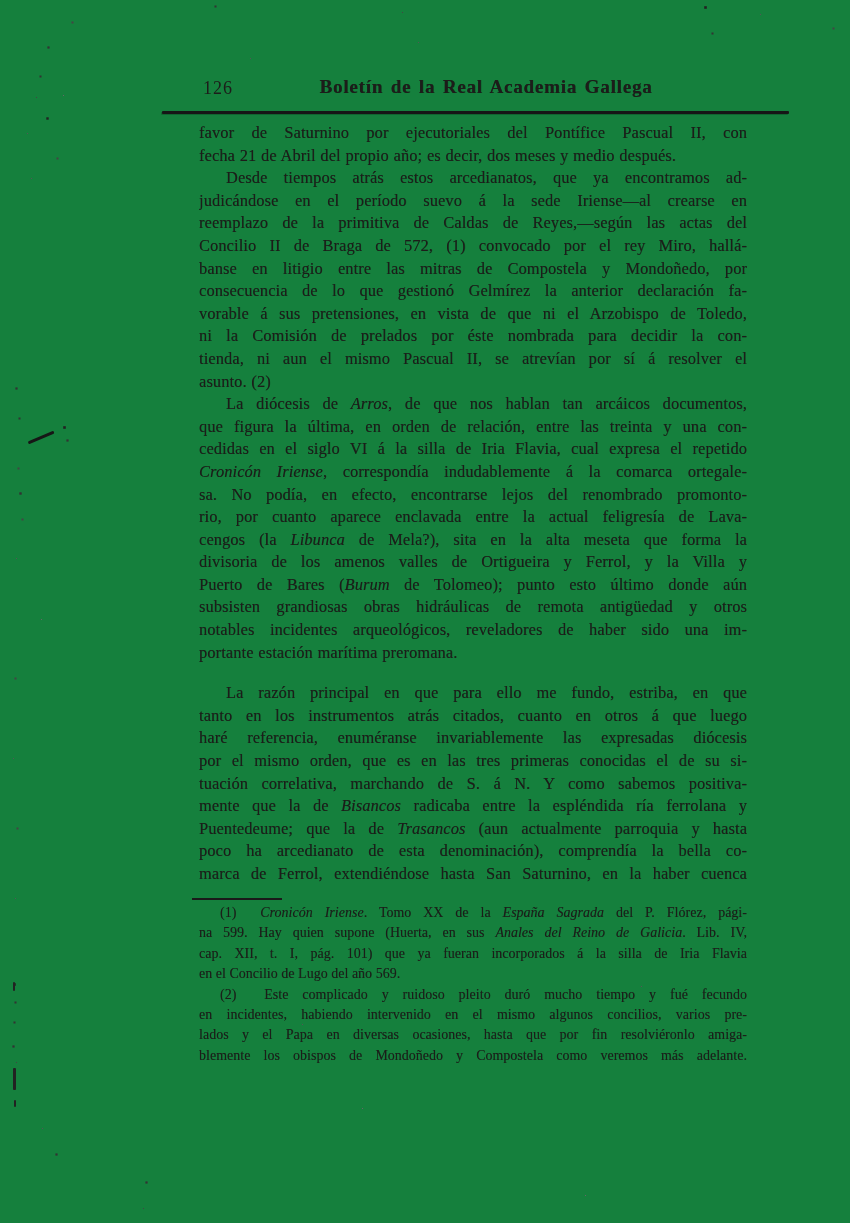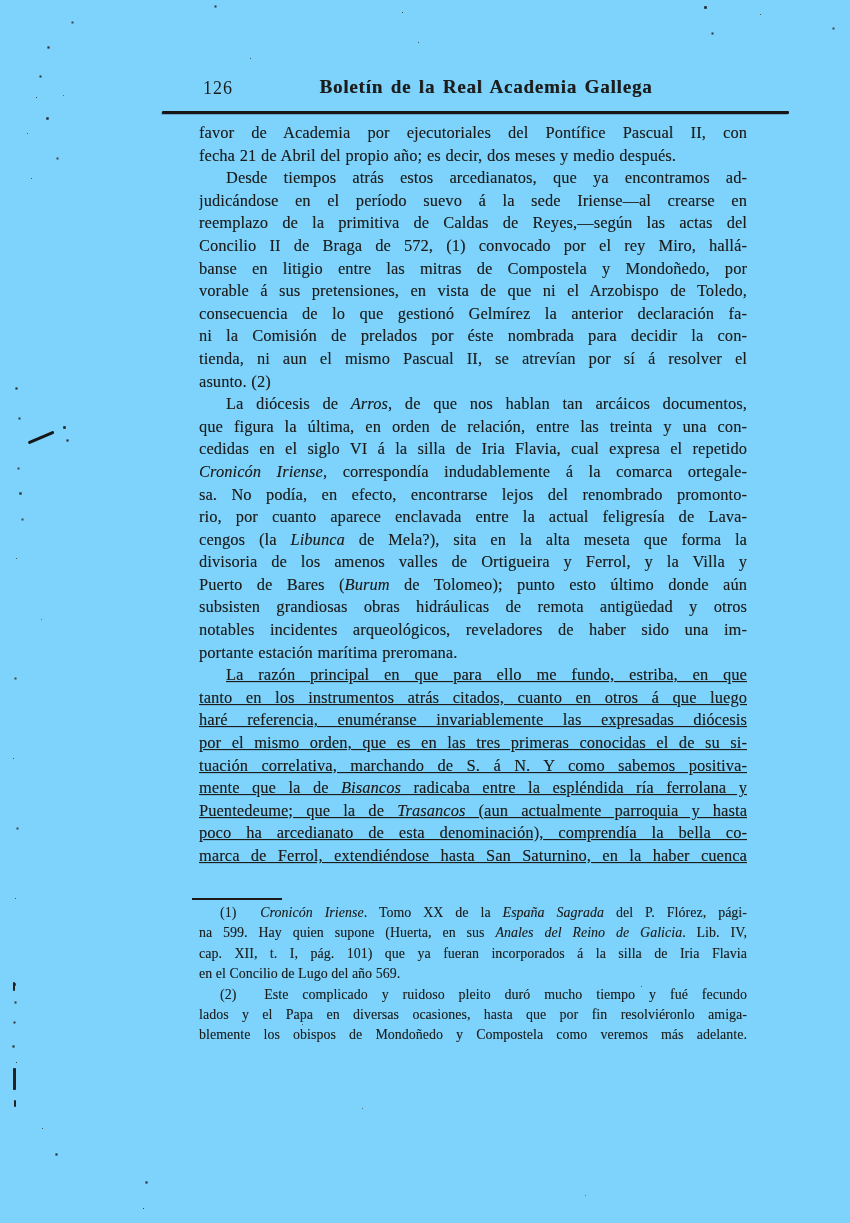--- a/index.html
+++ b/index.html
@@ -1,20 +1,20 @@
 <!DOCTYPE html>
 <html lang="es"><head>
 <meta charset="utf-8">
 <style>
   html,body{margin:0;padding:0;background:#e8e8e8;}
   .page{
     position:relative;
     width:850px;height:1223px;
     margin:0 auto;
-    background:#7dd3fc;
+    background:#15803d;
     font-family:"Liberation Serif","DejaVu Serif",serif;
     color:#1d1c1a;
     overflow:hidden;
   }
   
   .header{position:absolute;left:199px;top:76px;width:548px;height:26px;}
   .page-num{
     position:absolute;left:4px;top:2px;
     font-size:18px;letter-spacing:1px;
   }
@@ -38,21 +38,21 @@
     text-shadow:0.35px 0.35px 0 rgba(0,0,0,0.35);
   }
   .line{
     height:22.6px;overflow:hidden;
     text-align:justify;text-align-last:justify;
     white-space:normal;
   }
   .line.endleft{text-align-last:left;}
   .paragraph.indent .line:first-child{padding-left:27px;}
   .body-text .paragraph:nth-child(3){}
-  .body-text .paragraph:nth-child(4){text-decoration:underline;}
+  .body-text .paragraph:nth-child(4){margin-top:18px;}
   
   .footnote-rule{
     position:absolute;left:192px;top:898px;width:90px;height:2px;
     background:#1a1a1a;
   }
   .footnotes{
     position:absolute;left:199px;top:903px;width:548px;
     font-size:13.8px;line-height:20.4px;
     letter-spacing:0.1px;
     text-shadow:0.3px 0.3px 0 rgba(0,0,0,0.3);
@@ -101,31 +101,31 @@
   <div class="margin-dash dash-c"></div>
 
   <div class="header">
     <span class="page-num">126</span>
     <span class="header-title">Boletín de la Real Academia Gallega</span>
   </div>
   <div class="header-rule"></div>
 
   <div class="body-text" id="body-text">
       <div class="paragraph">
-        <div class="line">favor de Academia por ejecutoriales del Pontífice Pascual II, con</div>
+        <div class="line">favor de Saturnino por ejecutoriales del Pontífice Pascual II, con</div>
         <div class="line endleft">fecha 21 de Abril del propio año; es decir, dos meses y medio después.</div>
       </div>
       <div class="paragraph indent">
         <div class="line">Desde tiempos atrás estos arcedianatos, que ya encontramos ad-</div>
         <div class="line">judicándose en el período suevo á la sede Iriense—al crearse en</div>
         <div class="line">reemplazo de la primitiva de Caldas de Reyes,—según las actas del</div>
         <div class="line">Concilio II de Braga de 572, (1) convocado por el rey Miro, hallá-</div>
         <div class="line">banse en litigio entre las mitras de Compostela y Mondoñedo, por</div>
+        <div class="line">consecuencia de lo que gestionó Gelmírez la anterior declaración fa-</div>
         <div class="line">vorable á sus pretensiones, en vista de que ni el Arzobispo de Toledo,</div>
-        <div class="line">consecuencia de lo que gestionó Gelmírez la anterior declaración fa-</div>
         <div class="line">ni la Comisión de prelados por éste nombrada para decidir la con-</div>
         <div class="line">tienda, ni aun el mismo Pascual II, se atrevían por sí á resolver el</div>
         <div class="line endleft">asunto. (2)</div>
       </div>
       <div class="paragraph indent">
         <div class="line">La diócesis de <i>Arros</i>, de que nos hablan tan arcáicos documentos,</div>
         <div class="line">que figura la última, en orden de relación, entre las treinta y una con-</div>
         <div class="line">cedidas en el siglo VI á la silla de Iria Flavia, cual expresa el repetido</div>
         <div class="line"><i>Cronicón Iriense</i>, correspondía indudablemente á la comarca ortegale-</div>
         <div class="line">sa. No podía, en efecto, encontrarse lejos del renombrado promonto-</div>
@@ -153,18 +153,19 @@
   <div class="footnote-rule"></div>
   <div class="footnotes" id="footnotes">
       <div class="paragraph indent">
         <div class="line">(1)&nbsp; <i>Cronicón Iriense</i>. Tomo XX de la <i>España Sagrada</i> del P. Flórez, pági-</div>
         <div class="line">na 599. Hay quien supone (Huerta, en sus <i>Anales del Reino de Galicia</i>. Lib. IV,</div>
         <div class="line">cap. XII, t. I, pág. 101) que ya fueran incorporados á la silla de Iria Flavia</div>
         <div class="line endleft">en el Concilio de Lugo del año 569.</div>
       </div>
       <div class="paragraph indent">
         <div class="line">(2)&nbsp; Este complicado y ruidoso pleito duró mucho tiempo y fué fecundo</div>
+        <div class="line">en incidentes, habiendo intervenido en el mismo algunos concilios, varios pre-</div>
         <div class="line">lados y el Papa en diversas ocasiones, hasta que por fin resolviéronlo amiga-</div>
         <div class="line">blemente los obispos de Mondoñedo y Compostela como veremos más adelante.</div>
       </div>
     </div>
 
 </div>
 
 </body></html>

